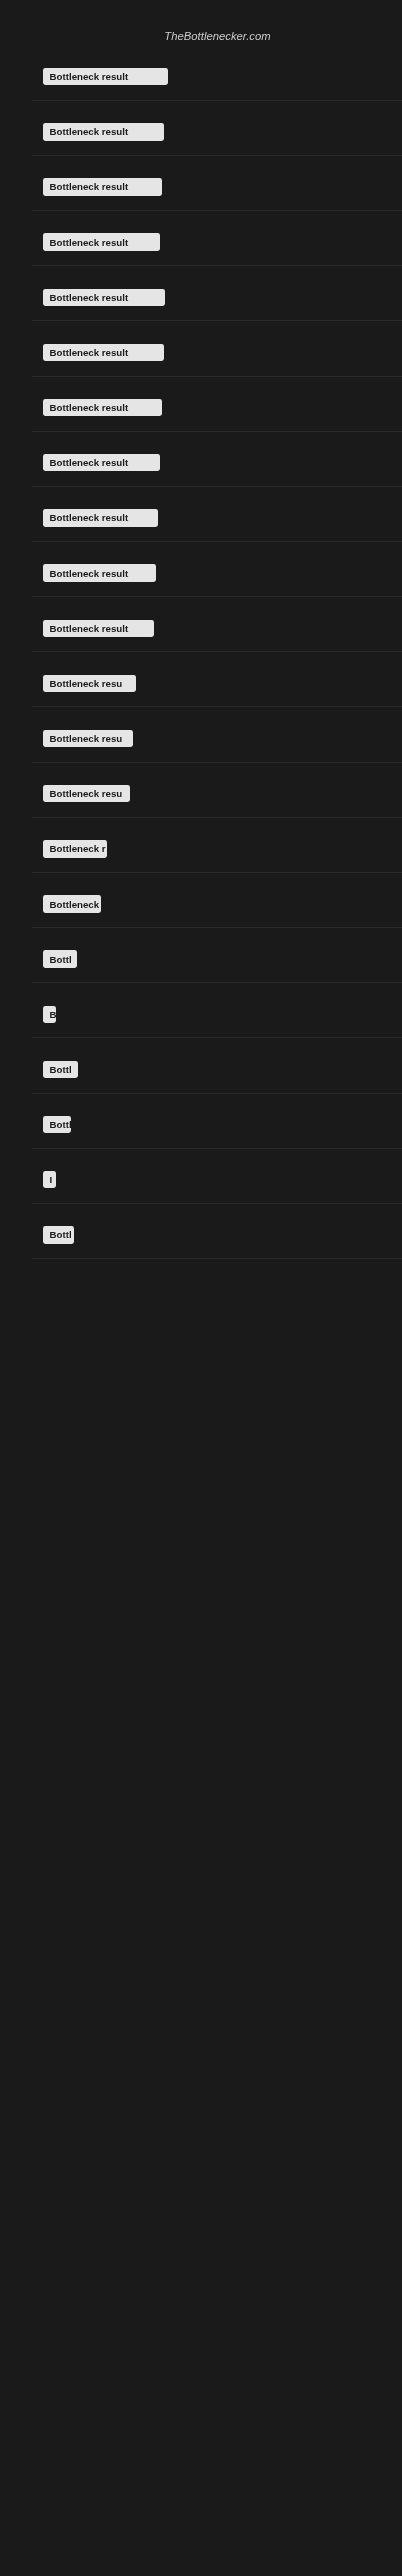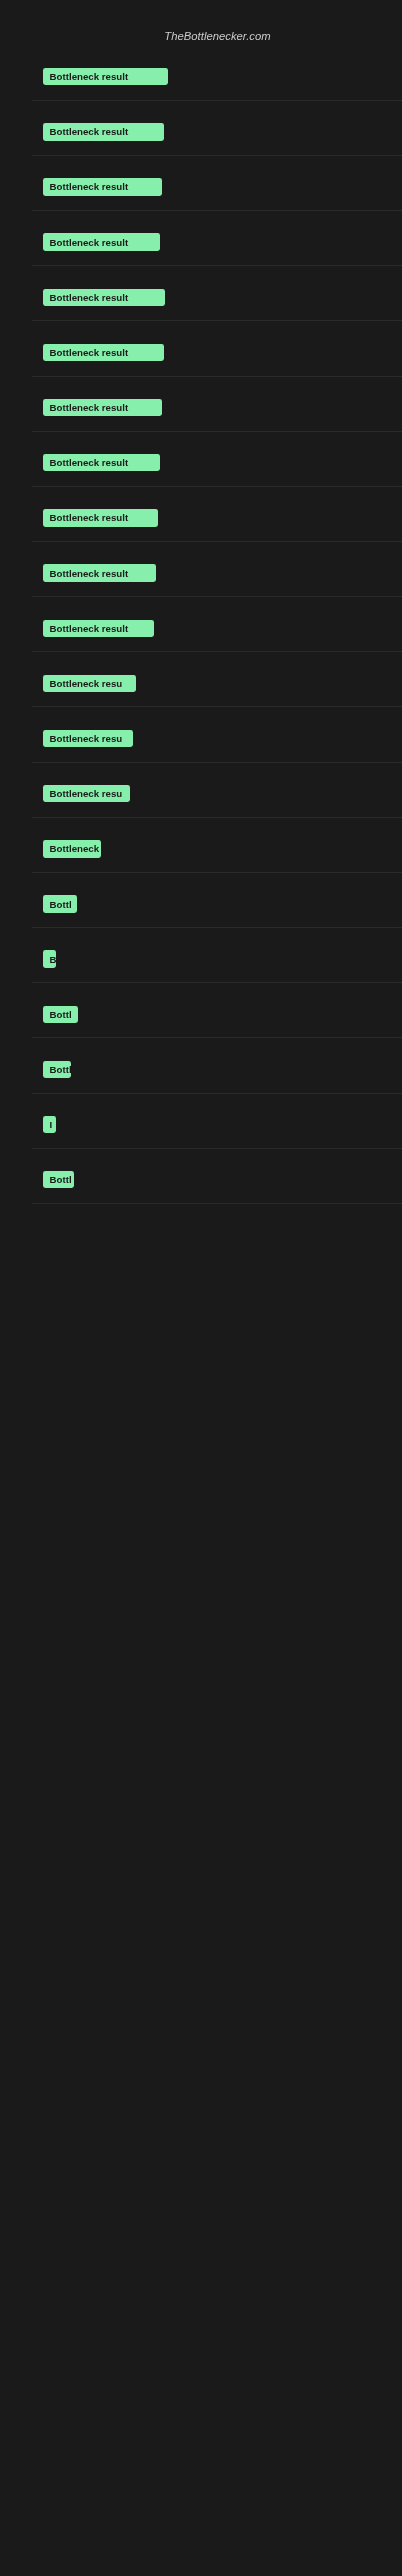--- a/index.html
+++ b/index.html
@@ -16,21 +16,21 @@
     }
     .site-title {
       text-align: center;
       color: #cccccc;
       font-size: 11.3px;
       padding: 6.4px 0 3.2px 0;
       font-style: italic;
     }
     .bottleneck-badge {
       display: inline-block;
-      background-color: #86efac;
+      background-color: #e5e5e5;
       color: #1a1a1a;
       font-size: 9.7px;
       font-weight: bold;
       padding: 3.2px 6.4px;
       border-radius: 2.4px;
       white-space: nowrap;
       overflow: hidden;
     }
     .row {
       padding: 6.4px 3.2px;
@@ -83,20 +83,23 @@
     <div class="row">
       <span class="bottleneck-badge" style="max-width: 93px; width: 93px;">Bottleneck resu</span>
     </div>
     <div class="row">
       <span class="bottleneck-badge" style="max-width: 90px; width: 90px;">Bottleneck resu</span>
     </div>
     <div class="row">
       <span class="bottleneck-badge" style="max-width: 87px; width: 87px;">Bottleneck resu</span>
     </div>
     <div class="row">
+      <span class="bottleneck-badge" style="max-width: 64px; width: 64px;">Bottleneck r</span>
+    </div>
+    <div class="row">
       <span class="bottleneck-badge" style="max-width: 58px; width: 73px;">Bottleneck</span>
     </div>
     <div class="row">
       <span class="bottleneck-badge" style="max-width: 34px; width: 34px;">Bottl</span>
     </div>
     <div class="row">
       <span class="bottleneck-badge" style="max-width: 11.3px; width: 11.3px;">B</span>
     </div>
     <div class="row">
       <span class="bottleneck-badge" style="max-width: 35px; width: 35px;">Bottl</span>

